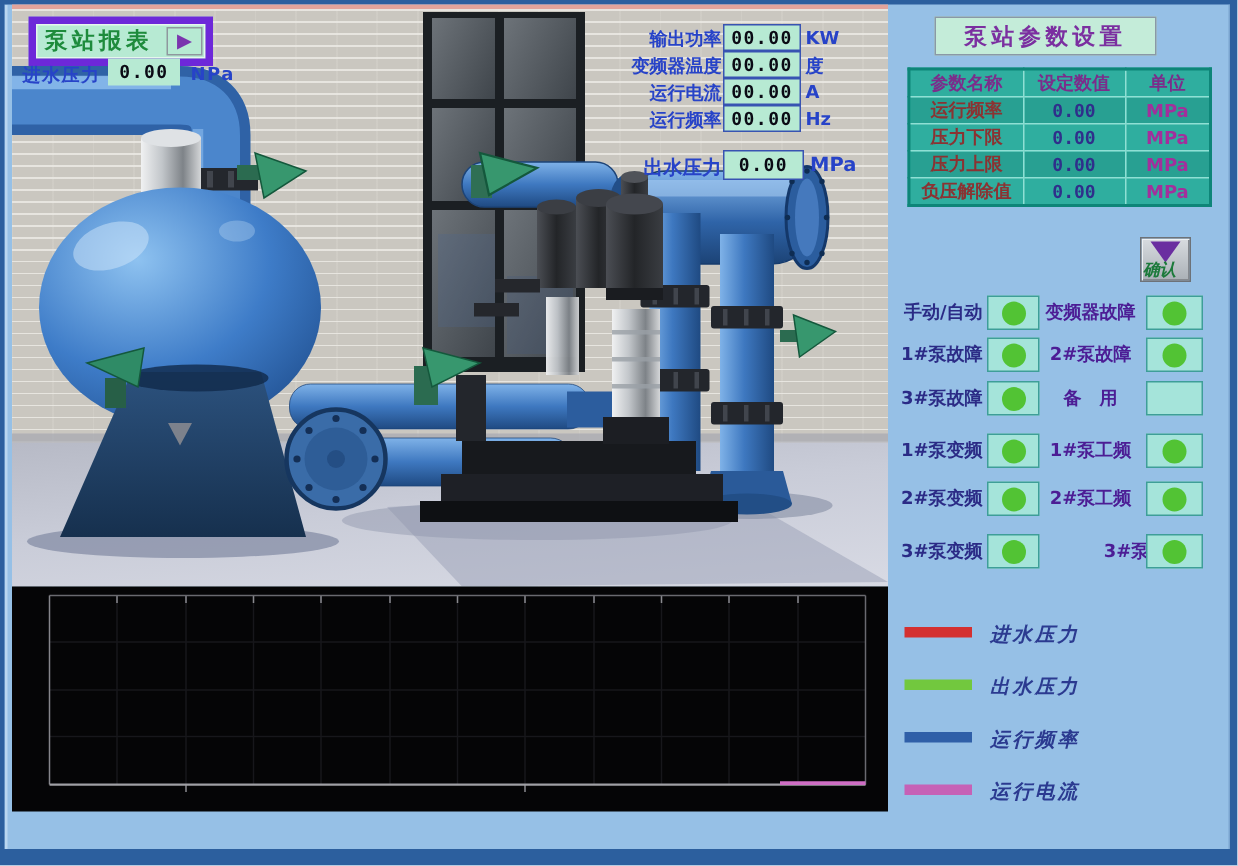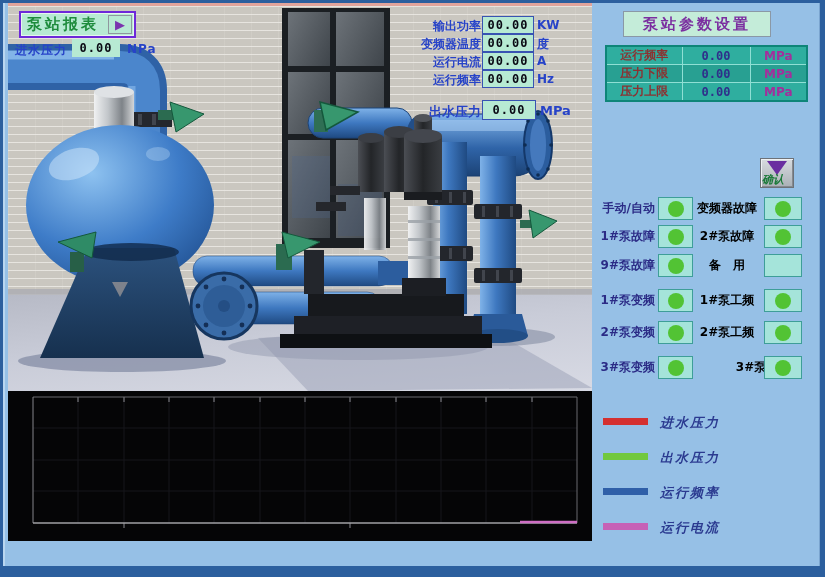--- a/index.html
+++ b/index.html
@@ -19,21 +19,21 @@
   #skirt{position:absolute;left:0;top:283px;width:584px;height:6px;background:#a8a9b1;opacity:.75;}
   #window{position:absolute;left:274px;top:2px;width:108px;height:240px;background:#1b1f23;}
   .pane{position:absolute;background:linear-gradient(115deg,#6d7379 0%,#545a60 55%,#3f454b 100%);}
   #scene{position:absolute;left:0;top:0;width:584px;height:385px;pointer-events:none;}
   
   .abs{position:absolute;}
   .lbl-blue{color:#2743c8;font-weight:bold;font-size:12px;letter-spacing:1px;}
   .valbox{background:#b7ead3;color:#0a0a14;font-weight:bold;font-size:12px;
           font-family:"DejaVu Sans Mono",monospace;text-align:center;letter-spacing:1px;}
   #report-btn{left:16px;top:8px;width:113px;height:23px;background:#b7ead3;
-      border:2px solid #6d28d9;box-shadow:inset 0 0 0 1px #e6f6ee;display:flex;align-items:center;}
+      border:5px solid #6d28d9;box-shadow:inset 0 0 0 1px #e6f6ee;display:flex;align-items:center;}
   #report-btn .txt{color:#1e8b3c;font-weight:bold;font-size:15px;letter-spacing:3px;padding-left:6px;}
   #report-play{position:absolute;right:2px;top:2px;width:22px;height:17px;background:#b7ead3;
       border:1px solid #8f979e;display:flex;align-items:center;justify-content:center;
       color:#7a35ae;font-size:13px;line-height:1;}
   .metric-lbl{position:absolute;left:393px;width:85px;text-align:right;color:#2743c8;
       font-weight:bold;font-size:12px;}
   .metric-box{position:absolute;left:479px;width:50px;height:16px;border:1px solid #3853b2;}
   .metric-unit{position:absolute;left:534px;color:#2743c8;font-weight:bold;font-size:12px;}
   
   #settings-title{left:620px;top:8px;width:146px;height:24px;background:#c4ecd9;
@@ -52,21 +52,21 @@
   #confirm-btn{left:757px;top:155px;width:32px;height:28px;
       background:linear-gradient(#d8dce0,#aab0b6);border:1px solid #6d7278;
       box-shadow:inset 1px 1px 0 #eef1f4, inset -1px -1px 0 #85898f;font-style:italic;}
   #confirm-tri{position:absolute;left:6px;top:2px;width:0;height:0;
       border-left:10px solid transparent;border-right:10px solid transparent;
       border-top:14px solid #6a2ea0;}
   #confirm-txt{position:absolute;left:1px;bottom:0px;color:#1c7a3a;font-weight:bold;
       font-size:11px;letter-spacing:0px;}
   .ind-lbl-l{position:absolute;left:586px;width:66px;text-align:right;color:#2b2b86;
       font-weight:bold;font-size:12px;}
-  .ind-lbl-r{position:absolute;left:690px;width:68px;text-align:center;color:#000000;
+  .ind-lbl-r{position:absolute;left:690px;width:68px;text-align:center;color:#4c1d95;
       font-weight:bold;font-size:12px;}
   .lamp{position:absolute;width:33px;height:21px;background:#a5e4da;border:1px solid #3e9e98;
       display:flex;align-items:center;justify-content:center;}
   .lamp-dot{width:16px;height:16px;border-radius:50%;}
   .legend-bar{position:absolute;left:600px;width:45px;height:7px;}
   .legend-lbl{position:absolute;left:657px;color:#2b3a90;font-weight:bold;font-size:13px;
       letter-spacing:2px;font-style:italic;}
   
   #chart{position:absolute;left:5px;top:388px;width:584px;height:150px;background:#050506;}
 </style>
@@ -280,35 +280,45 @@
   <div class="metric-unit" style="left:537px;top:100px;font-size:13px;">MPa</div>
 
   <div id="settings-title" class="abs">泵站参数设置</div>
   <table id="param-table" class="abs">
     <colgroup>
           <col style="width:76px">
           <col style="width:68px">
           <col style="width:57px">
         </colgroup>
     <tbody>
+          <tr>
+      <th>参数名称</th>
+      <th>设定数值</th>
+      <th>单位</th>
+    </tr>
     <tr>
       <td class="p-name">运行频率</td>
       <td class="p-val">0.00</td>
       <td class="p-unit">MPa</td>
     </tr>
     <tr>
       <td class="p-name">压力下限</td>
       <td class="p-val">0.00</td>
       <td class="p-unit">MPa</td>
     </tr>
     <tr>
       <td class="p-name">压力上限</td>
       <td class="p-val">0.00</td>
       <td class="p-unit">MPa</td>
     </tr>
+    <tr>
+      <td class="p-name">负压解除值</td>
+      <td class="p-val">0.00</td>
+      <td class="p-unit">MPa</td>
+    </tr>
   </tbody>
       </table>
   <div id="confirm-btn" class="abs">
     <div id="confirm-tri"></div>
     <div id="confirm-txt">确认</div>
   </div>
 
   <div class="ind-lbl-l" style="top:197px;">手动/自动</div>
   <div class="lamp" style="left:655px;top:194px;">
         <div class="lamp-dot" style="background: rgb(82, 195, 52);"></div>
@@ -320,21 +330,21 @@
 
   <div class="ind-lbl-l" style="top:225px;">1#泵故障</div>
   <div class="lamp" style="left:655px;top:222px;">
         <div class="lamp-dot" style="background: rgb(82, 195, 52);"></div>
       </div>
   <div class="ind-lbl-r" style="top:225px;">2#泵故障</div>
   <div class="lamp" style="left:761px;top:222px;width:36px;">
         <div class="lamp-dot" style="background: rgb(82, 195, 52);"></div>
       </div>
 
-  <div class="ind-lbl-l" style="top:254px;">9#泵故障</div>
+  <div class="ind-lbl-l" style="top:254px;">3#泵故障</div>
   <div class="lamp" style="left:655px;top:251px;">
         <div class="lamp-dot" style="background: rgb(82, 195, 52);"></div>
       </div>
   <div class="ind-lbl-r" style="top:254px;text-align:center;">备　用</div>
   <div class="lamp" style="left:761px;top:251px;width:36px;"></div>
 
   <div class="ind-lbl-l" style="top:289px;">1#泵变频</div>
   <div class="lamp" style="left:655px;top:286px;">
         <div class="lamp-dot" style="background: rgb(82, 195, 52);"></div>
       </div>

